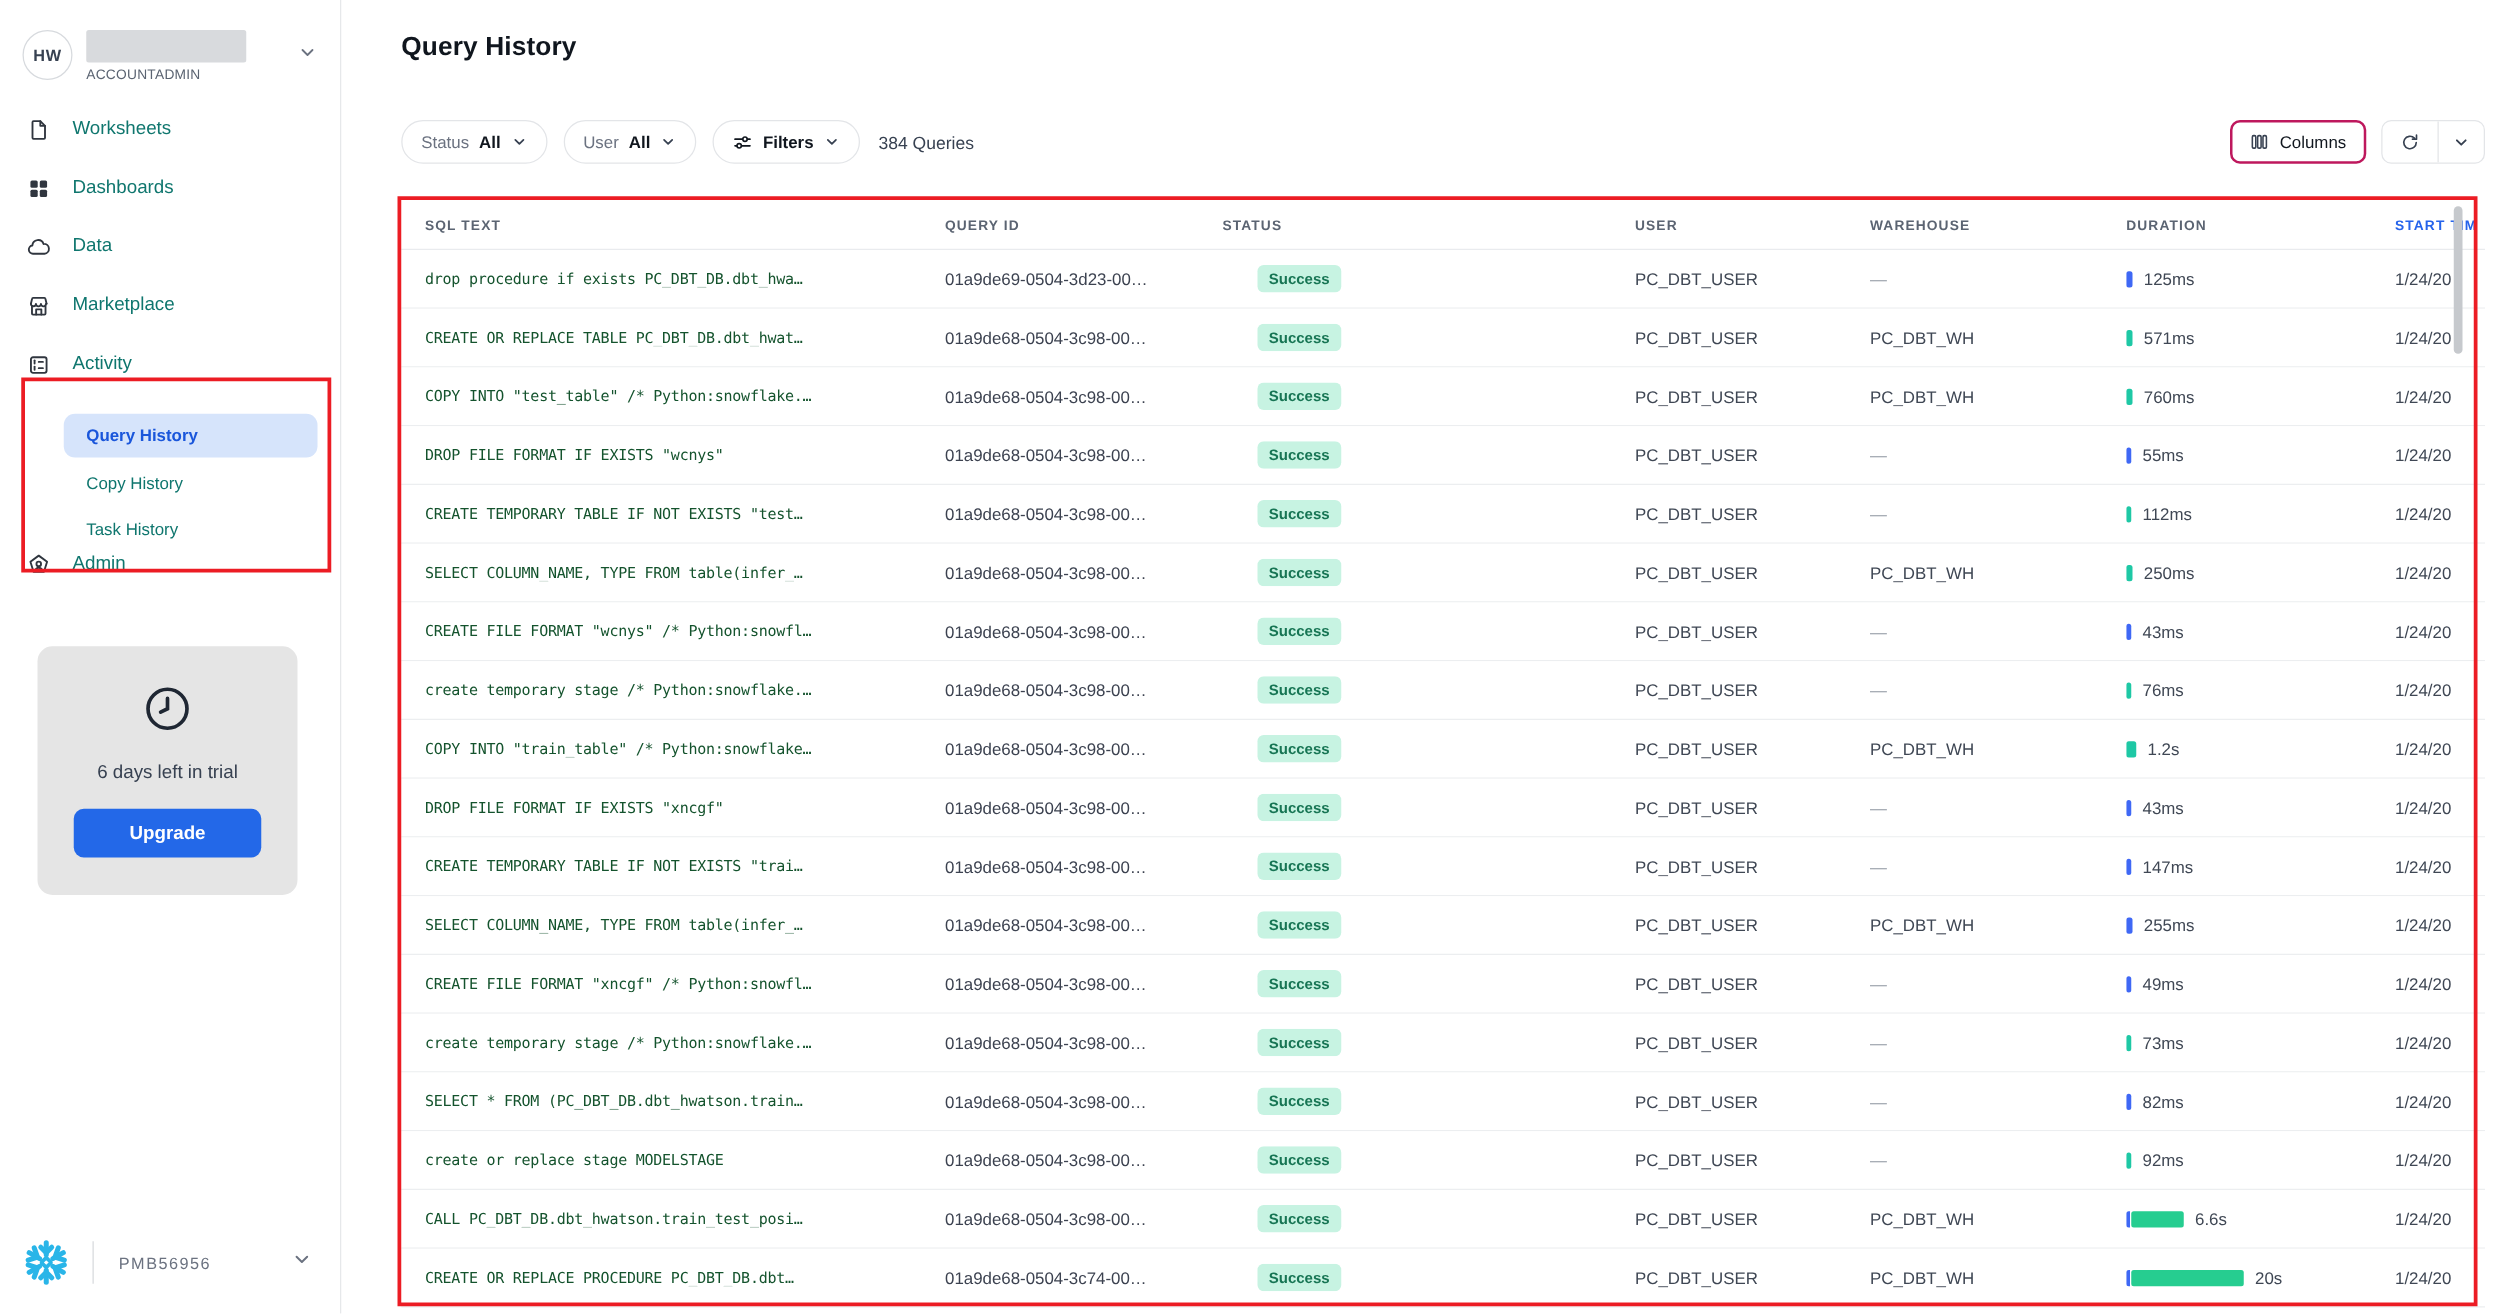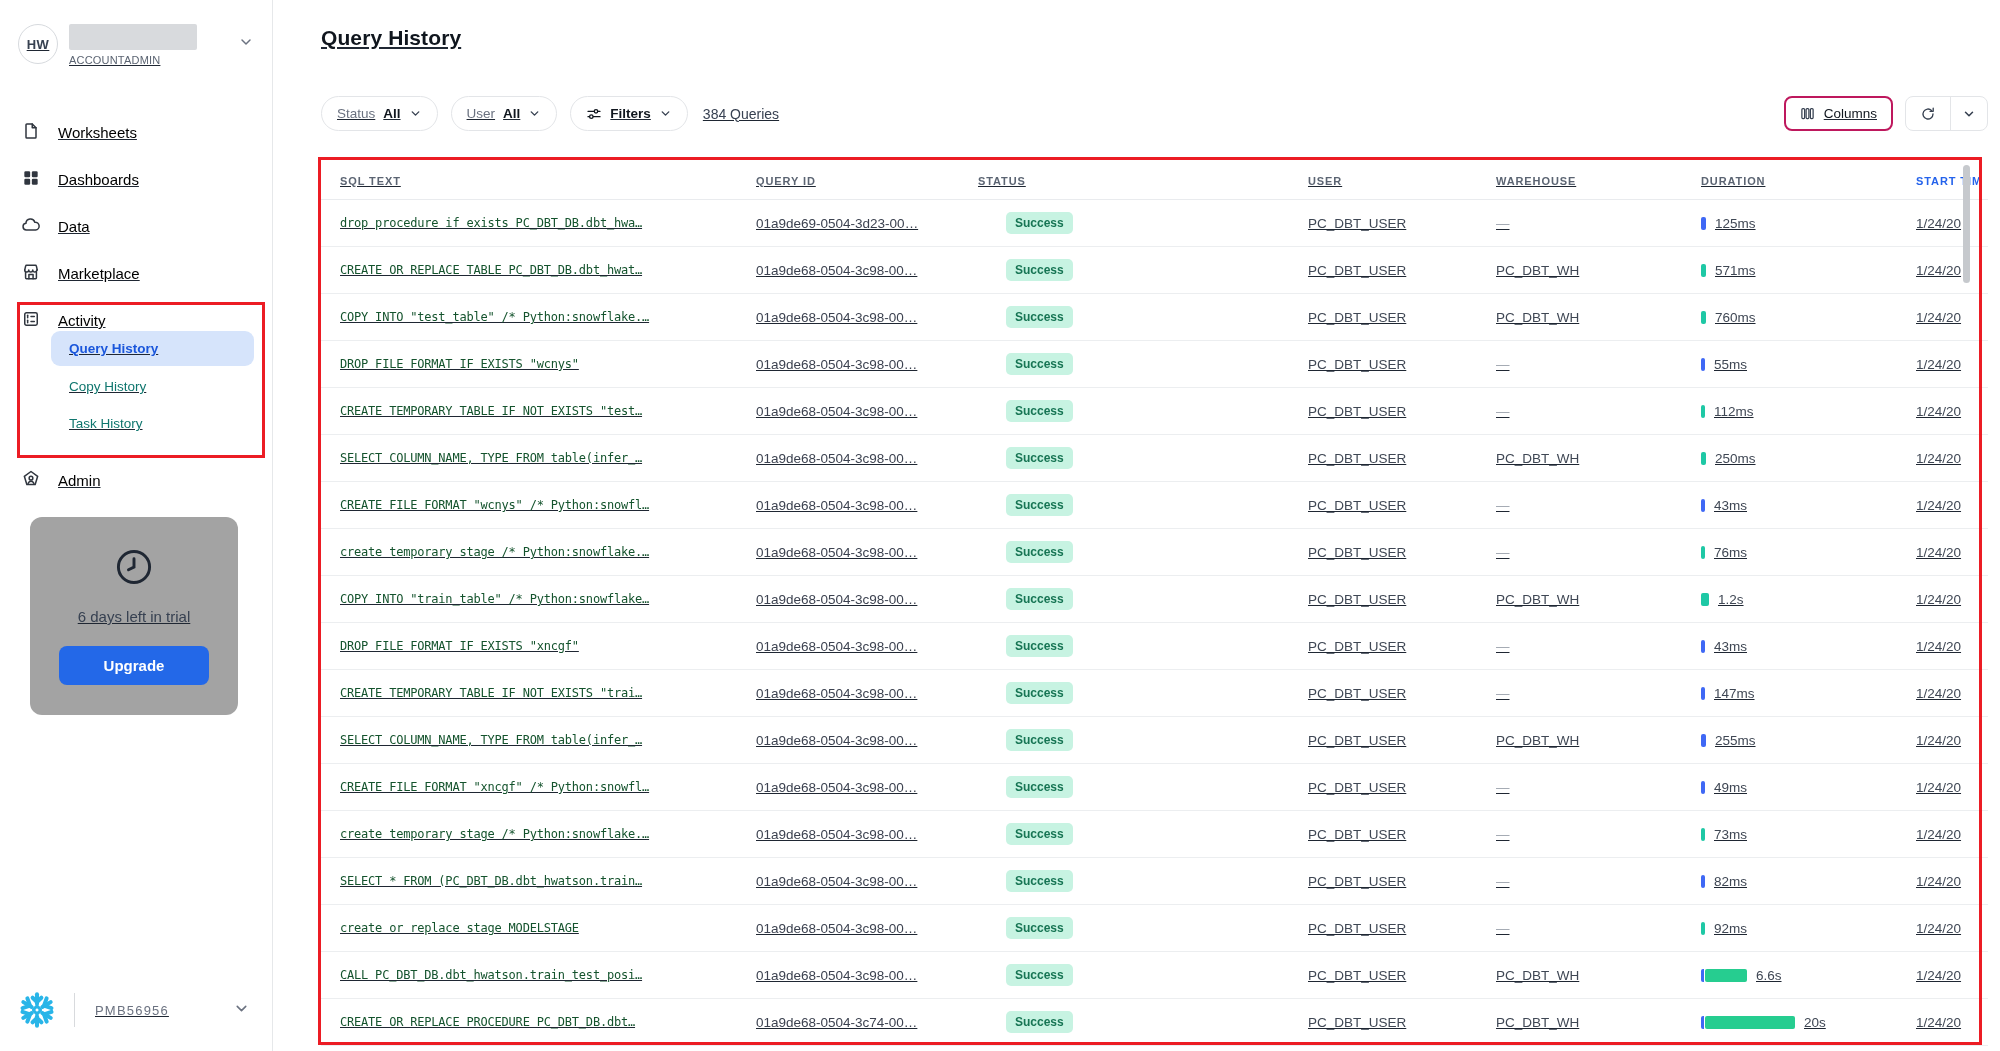--- a/index.html
+++ b/index.html
@@ -1,37 +1,37 @@
 <!DOCTYPE html>
 <html><head>
 <meta charset="utf-8">
 <style>
   * { margin:0; padding:0; box-sizing:border-box; }
   body { background:#fff; }
   .app { position:relative; width:2000px; height:1051px; background:#fff; overflow:hidden;
-         font-family:"Liberation Sans", sans-serif; color:#1f2733; display:flex;text-decoration:underline; }
+         font-family:"Liberation Sans", sans-serif; color:#1f2733; display:flex; }
 
   
   .sidebar { width:273px; flex-shrink:0; border-right:1px solid #e6e8ea; display:flex; flex-direction:column; background:#fff; }
   .account-row { display:flex; align-items:flex-start; padding:24px 18px 0 18px; gap:11px; cursor:pointer; }
   .avatar { width:40px; height:40px; border-radius:50%; border:1px solid #d7dade; display:flex; align-items:center; justify-content:center;
             font-size:13px; font-weight:600; color:#374151; letter-spacing:.5px; background:#fff; flex-shrink:0; }
   .account-meta { flex:1; }
   .redacted { width:128px; height:26px; background:#d8dadd; border-radius:2px; }
   .role { font-size:11px; color:#5b6472; margin-top:4px; letter-spacing:.2px; }
   .acct-chev { margin-top:10px; color:#6b7280; }
 
   .nav { margin-top:28px; }
-  .nav-item { display:flex; align-items:flex-end; gap:17px; height:47px; padding:0 18px 0 21px; font-size:15px; font-weight:500; color:#000000; cursor:pointer; }
+  .nav-item { display:flex; align-items:flex-start; gap:17px; height:47px; padding:0 18px 0 21px; font-size:15px; font-weight:500; color:#0f766e; cursor:pointer; }
   .nav-item svg { width:20px; height:20px; color:#30363f; flex-shrink:0; }
   .sub-item { height:37px; display:flex; align-items:center; padding-left:69px; font-size:13.5px; font-weight:500; color:#0f766e; cursor:pointer; }
   .sub-item.active { margin:2px 19px 2px 51px; padding-left:18px; height:35px; width:203px; background:#d6e4fb; border-radius:9px;
                      color:#1a56db; font-weight:700; }
 
-  .trial-card { margin:28px 0 0 30px; width:208px; background:#a3a3a3; border-radius:12px; padding:28px 10px 30px; text-align:center; }
+  .trial-card { margin:28px 0 0 30px; width:208px; background:#e5e5e5; border-radius:12px; padding:28px 10px 30px; text-align:center; }
   .trial-clock { color:#1f2733; }
   .trial-text { font-size:15px; color:#374151; margin-top:15px; }
   .upgrade-btn { margin-top:21px; width:150px; padding:11px 0; background:#2368e8; border:none; border-radius:8px;
                  color:#fff; font-family:"Liberation Sans", sans-serif; font-size:15px; font-weight:700; cursor:pointer; }
 
   .sidebar-footer { margin-top:auto; display:flex; align-items:center; gap:0; padding:0 16px 20px 16px; }
   .sf-logo { width:42px; height:42px; flex-shrink:0; }
   .footer-divider { width:1px; height:34px; background:#d8dadd; margin:0 0 0 16px; }
   .account-id { font-size:13px; color:#6b7280; letter-spacing:1.2px; margin-left:20px; flex:1; }
   .footer-chev { color:#6b7280; margin-right:6px; cursor:pointer; }

